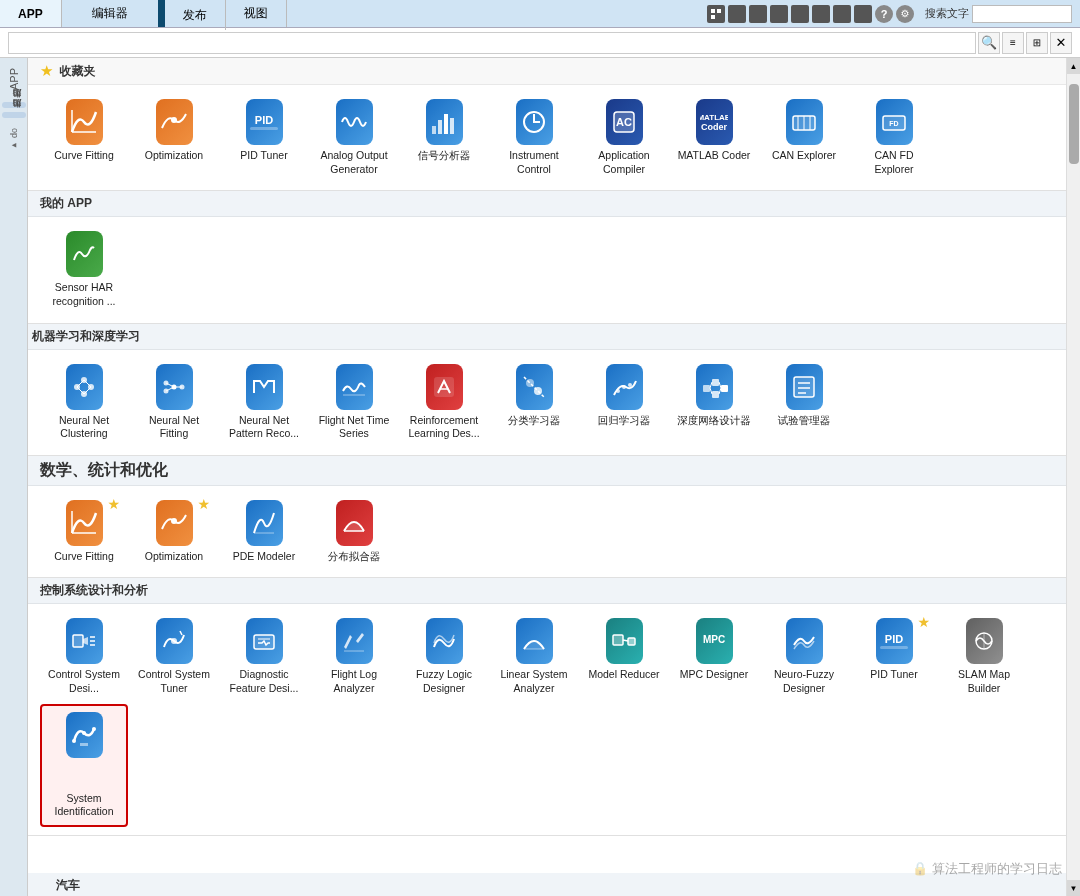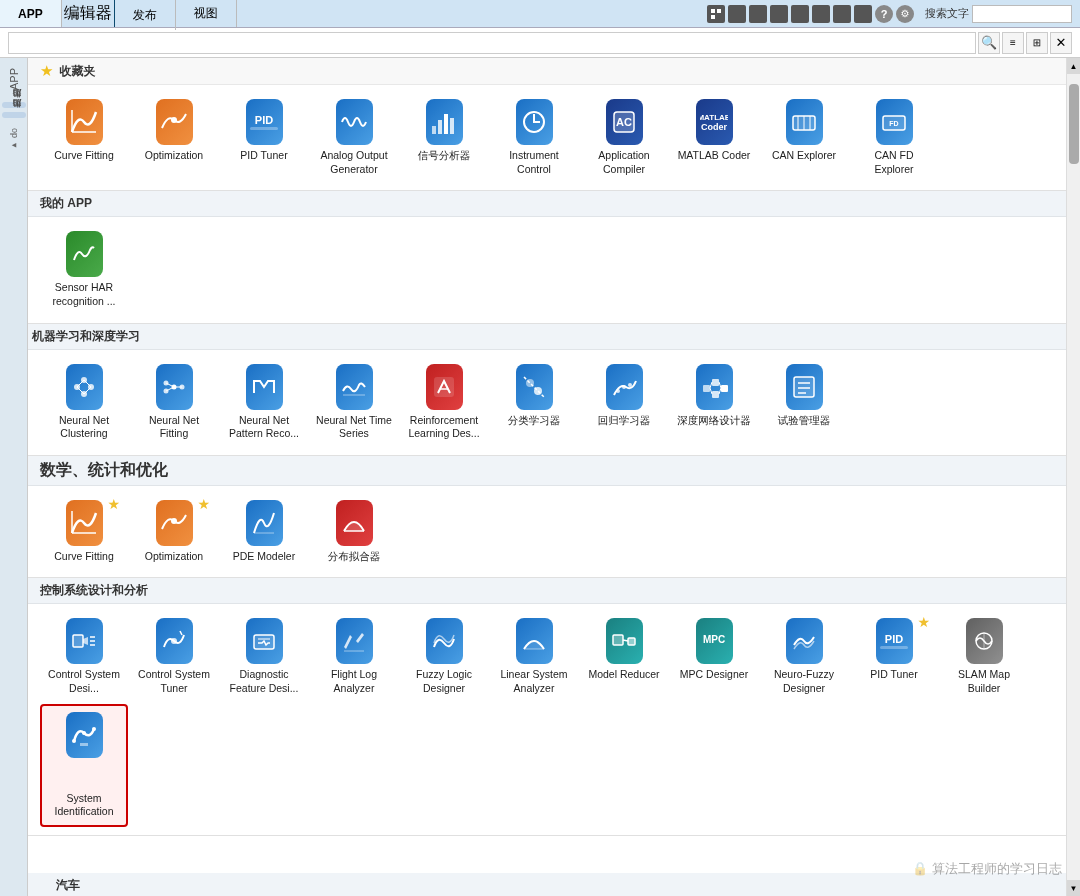--- a/index.html
+++ b/index.html
@@ -28,21 +28,21 @@
     
     .icon-inner { color: white; font-size: 10px; font-weight: bold; display: flex; flex-direction: column; align-items: center; justify-content: center; gap: 1px; width: 100%; height: 100%; }
     
     .app-section { border-bottom: 1px solid #e0e0e0; }
   </style>
 </head>
 <body>
 
 <div style="background:#d0e4f4; border-bottom:1px solid #aab; height:28px; display:flex; align-items:stretch;">
   <div style="padding:0 18px; background:#e8f4fc; display:flex; align-items:center; font-size:12px; font-weight:bold; border-right:1px solid #bbb; cursor:pointer;">APP</div>
-  <div style="padding:0 2px; display:flex; align-items:center; font-size:16px; border-right:1px solid #0c4a6e; cursor:pointer;">编辑器</div>
+  <div style="padding:0 30px; display:flex; align-items:center; font-size:12px; border-right:7px solid #0c4a6e; cursor:pointer;">编辑器</div>
   <div style="padding:15px 18px; display:flex; align-items:center; font-size:12px; border-right:1px solid #bbb; cursor:pointer;">发布</div>
   <div style="padding:0 18px; display:flex; align-items:center; font-size:12px; border-right:1px solid #bbb; cursor:pointer;">视图</div>
   <div style="flex:1;"></div>
   <div style="display:flex; align-items:center; gap:3px; padding:0 8px;">
     <div style="width:18px;height:18px;background:#555;border-radius:2px;cursor:pointer;display:flex;align-items:center;justify-content:center;">
         <svg width="12" height="12" viewBox="0 0 12 12">
           <rect x="1" y="1" width="4" height="4" fill="white"></rect>
           <rect x="7" y="1" width="4" height="4" fill="white"></rect>
           <rect x="1" y="7" width="4" height="4" fill="white"></rect>
         </svg>
@@ -279,21 +279,21 @@
         </div>
         <div class="app-item">
           <div class="app-icon icon-blue">
               <div class="icon-inner">
                 <svg width="28" height="28" viewBox="0 0 28 28">
                   <path d="M3 18 Q7 10 11 16 Q15 22 19 12 Q21 8 25 14" stroke="white" stroke-width="2" fill="none"></path>
                   <line x1="3" y1="22" x2="25" y2="22" stroke="white" stroke-width="1" opacity="0.5"></line>
                 </svg>
               </div>
             </div>
-          <span class="app-label">Neural Net Time Series</span>
+          <span class="app-label">Flight Net Time Series</span>
         </div>
         <div class="app-item">
           <div class="app-icon icon-red">
               <div class="icon-inner">
                 <svg width="28" height="28" viewBox="0 0 28 28">
                   <rect x="4" y="4" width="20" height="20" rx="3" fill="rgba(255,255,255,0.15)"></rect>
                   <path d="M8 20 L14 8 L20 20" stroke="white" stroke-width="2" fill="none"></path>
                   <line x1="10" y1="16" x2="18" y2="16" stroke="white" stroke-width="1.5"></line>
                 </svg>
               </div>

